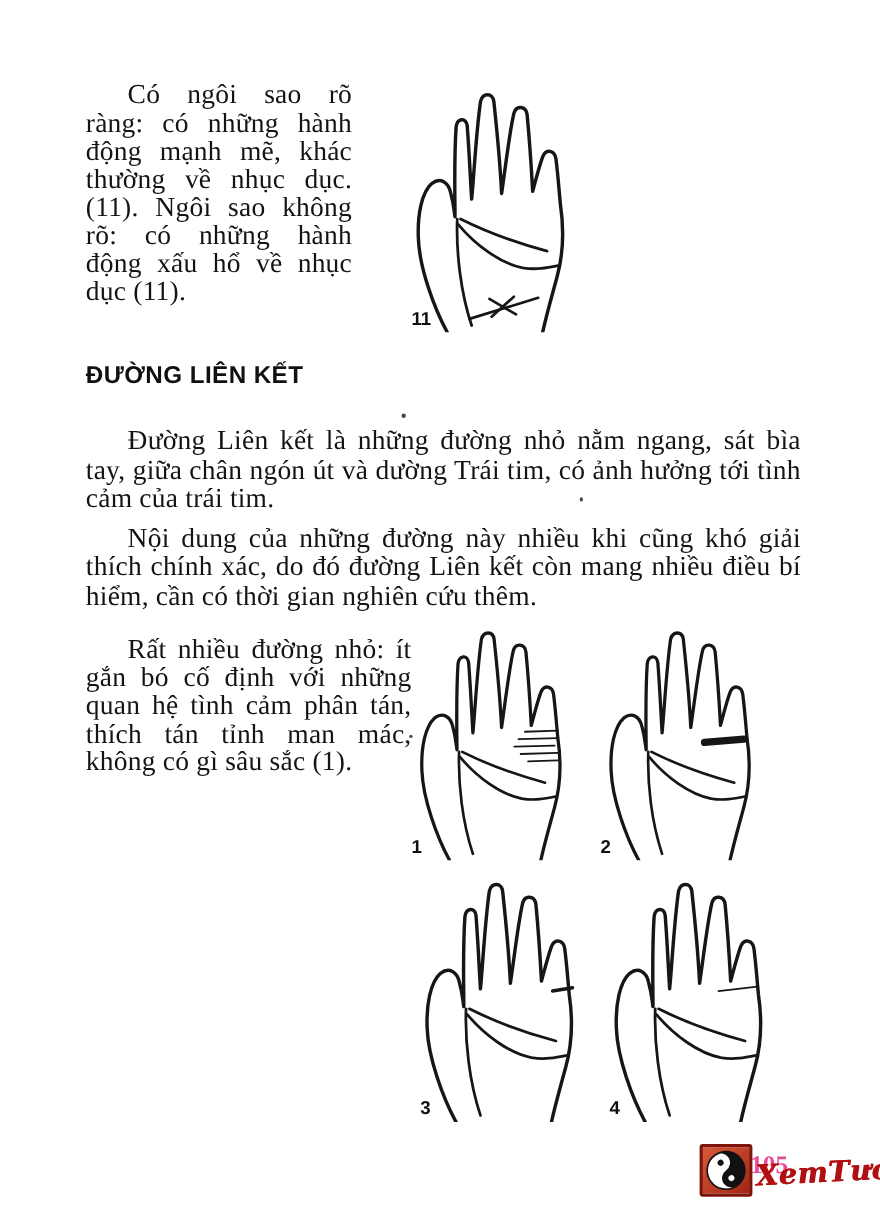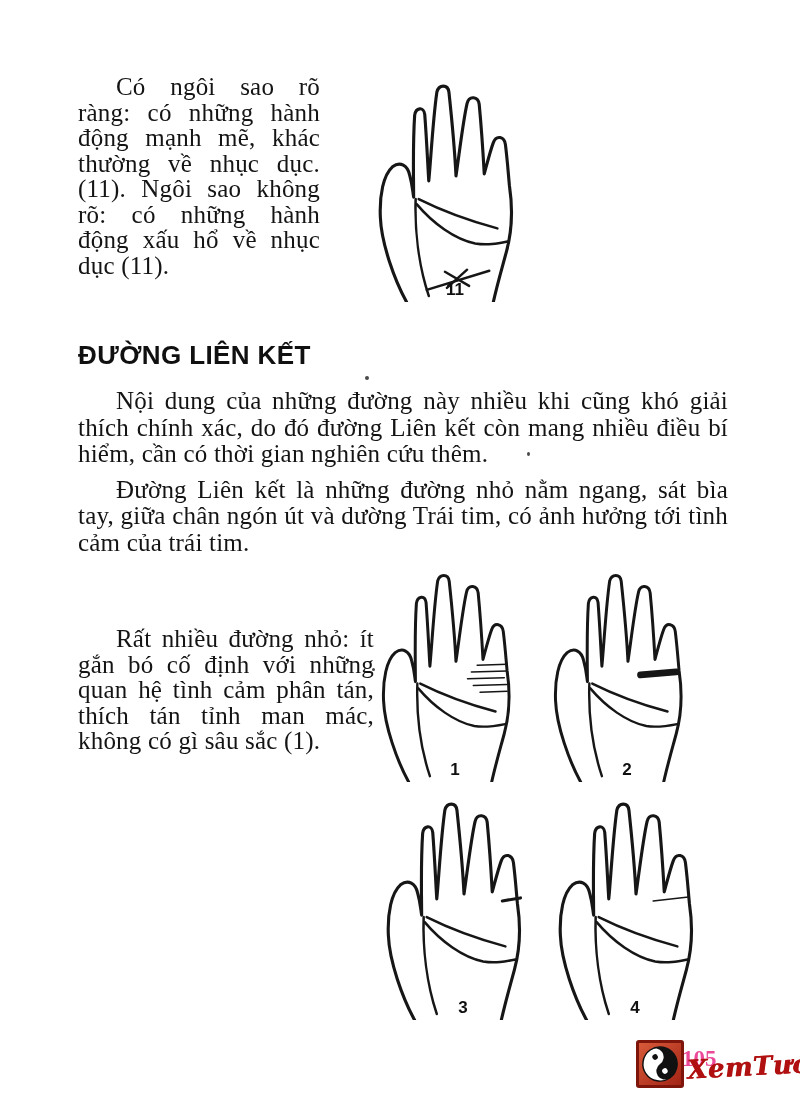--- a/index.html
+++ b/index.html
@@ -15,37 +15,36 @@
   .textblock p{
     margin:0 0 8px 0;
     text-indent:38px;
     font-size:25px;
     line-height:25.5px;
     letter-spacing:0.2px;
   }
   .tb1{left:78px;top:74px;width:242px;}
   .tb2{left:78px;top:388px;width:650px;}
   .tb2 p{line-height:26.5px;margin-bottom:9px;}
-  .tb3{left:78px;top:578px;width:296px;margin-top:48px;}
+  .tb3{left:78px;top:578px;width:296px;}
   .tb4{left:78px;top:822px;width:286px;}
   .heading{
-    position:absolute;left:78px;top:340px;
+    position:absolute;left:78px;top:328px;
     font-family:"Liberation Sans", sans-serif;
-    font-weight:bold;font-size:26px;letter-spacing:0.4px;
+    font-weight:bold;font-size:22px;letter-spacing:0.4px;
     color:#101010;margin:0;
   }
   .figrow{position:absolute;display:flex;gap:10px;}
   .row1{left:374px;top:70px;}
   .row2{left:374px;top:560px;}
   .row3{left:382px;top:788px;}
   .hand-fig{position:relative;width:162px;margin:0;}
   .hand-fig svg{display:block;}
   .hand-fig figcaption{
     position:absolute;left:0;bottom:2px;width:100%;
-    text-align:center;
     font-family:"Liberation Sans", sans-serif;
     font-weight:bold;font-size:17px;color:#101010;
   }
   .outline, .pline, .mline{fill:none;stroke:#161616;stroke-linecap:round;stroke-linejoin:round;}
   .outline{stroke-width:3.1;}
   .pline{stroke-width:2.5;}
   .mline{stroke-width:2.4;}
   .fine{stroke-width:1.7;}
   .thick{stroke-width:7;}
   .shortln{stroke-width:3.1;}
@@ -110,22 +109,22 @@
           <path class="mline" d="M 72 216 L 92 198"></path>
         </g>
       </svg>
       <figcaption>11</figcaption>
     </figure>
   </div>
 
   <h2 class="heading">ĐƯỜNG LIÊN KẾT</h2>
 
   <div class="textblock tb2">
+    <p>Đường Liên kết là những đường nhỏ nằm ngang, sát bìa tay, giữa chân ngón út và dường Trái tim, có ảnh hưởng tới tình cảm của trái tim.</p>
     <p>Nội dung của những đường này nhiều khi cũng khó giải thích chính xác, do đó đường Liên kết còn mang nhiều điều bí hiểm, cần có thời gian nghiên cứu thêm.</p>
-    <p>Đường Liên kết là những đường nhỏ nằm ngang, sát bìa tay, giữa chân ngón út và dường Trái tim, có ảnh hưởng tới tình cảm của trái tim.</p>
   </div>
 
   <div class="textblock tb3">
     <p>Rất nhiều đường nhỏ: ít gắn bó cố định với những quan hệ tình cảm phân tán, thích tán tỉnh man mác, không có gì sâu sắc (1).</p>
   </div>
 
   <div class="figrow row2">
     <figure class="hand-fig">
       <svg width="162" height="222" viewBox="0 0 160 230">
         <use href="#hand-base"></use>

